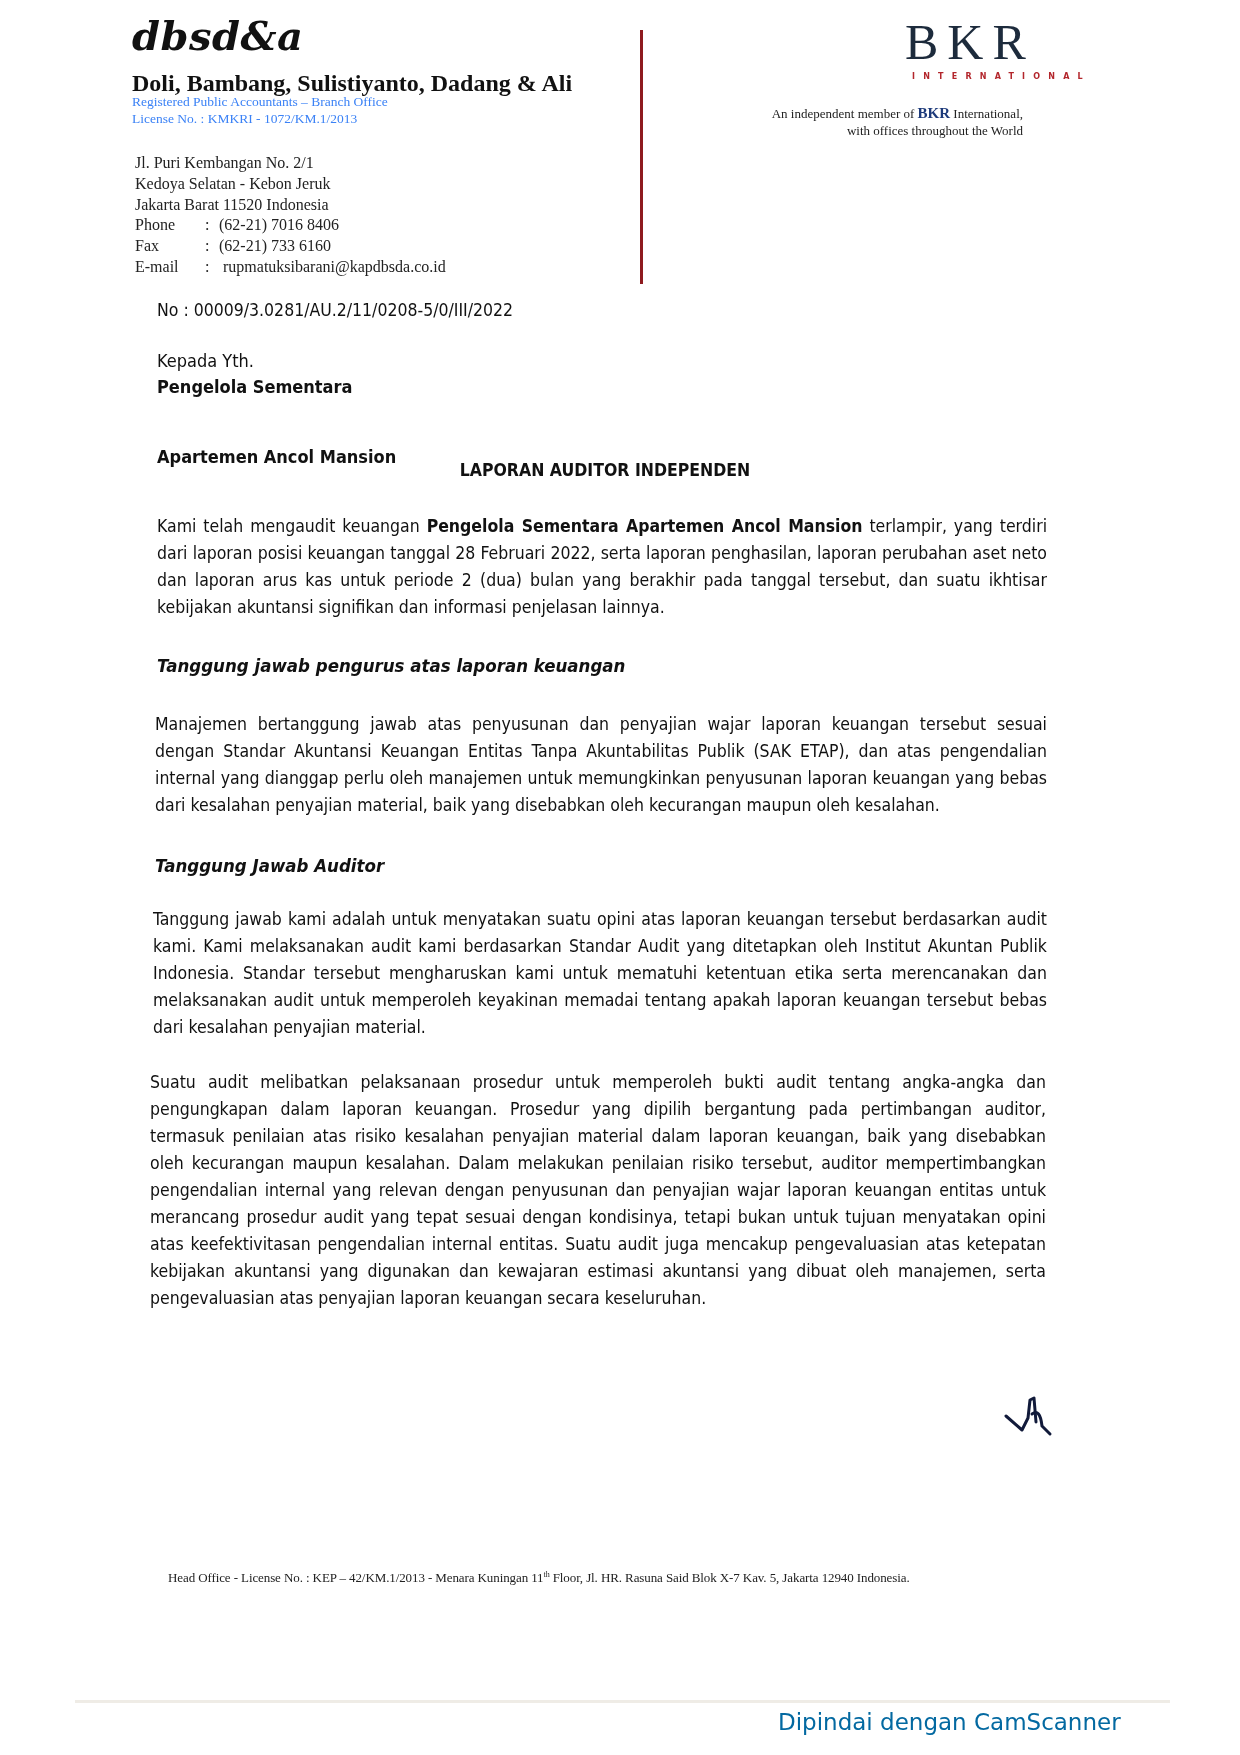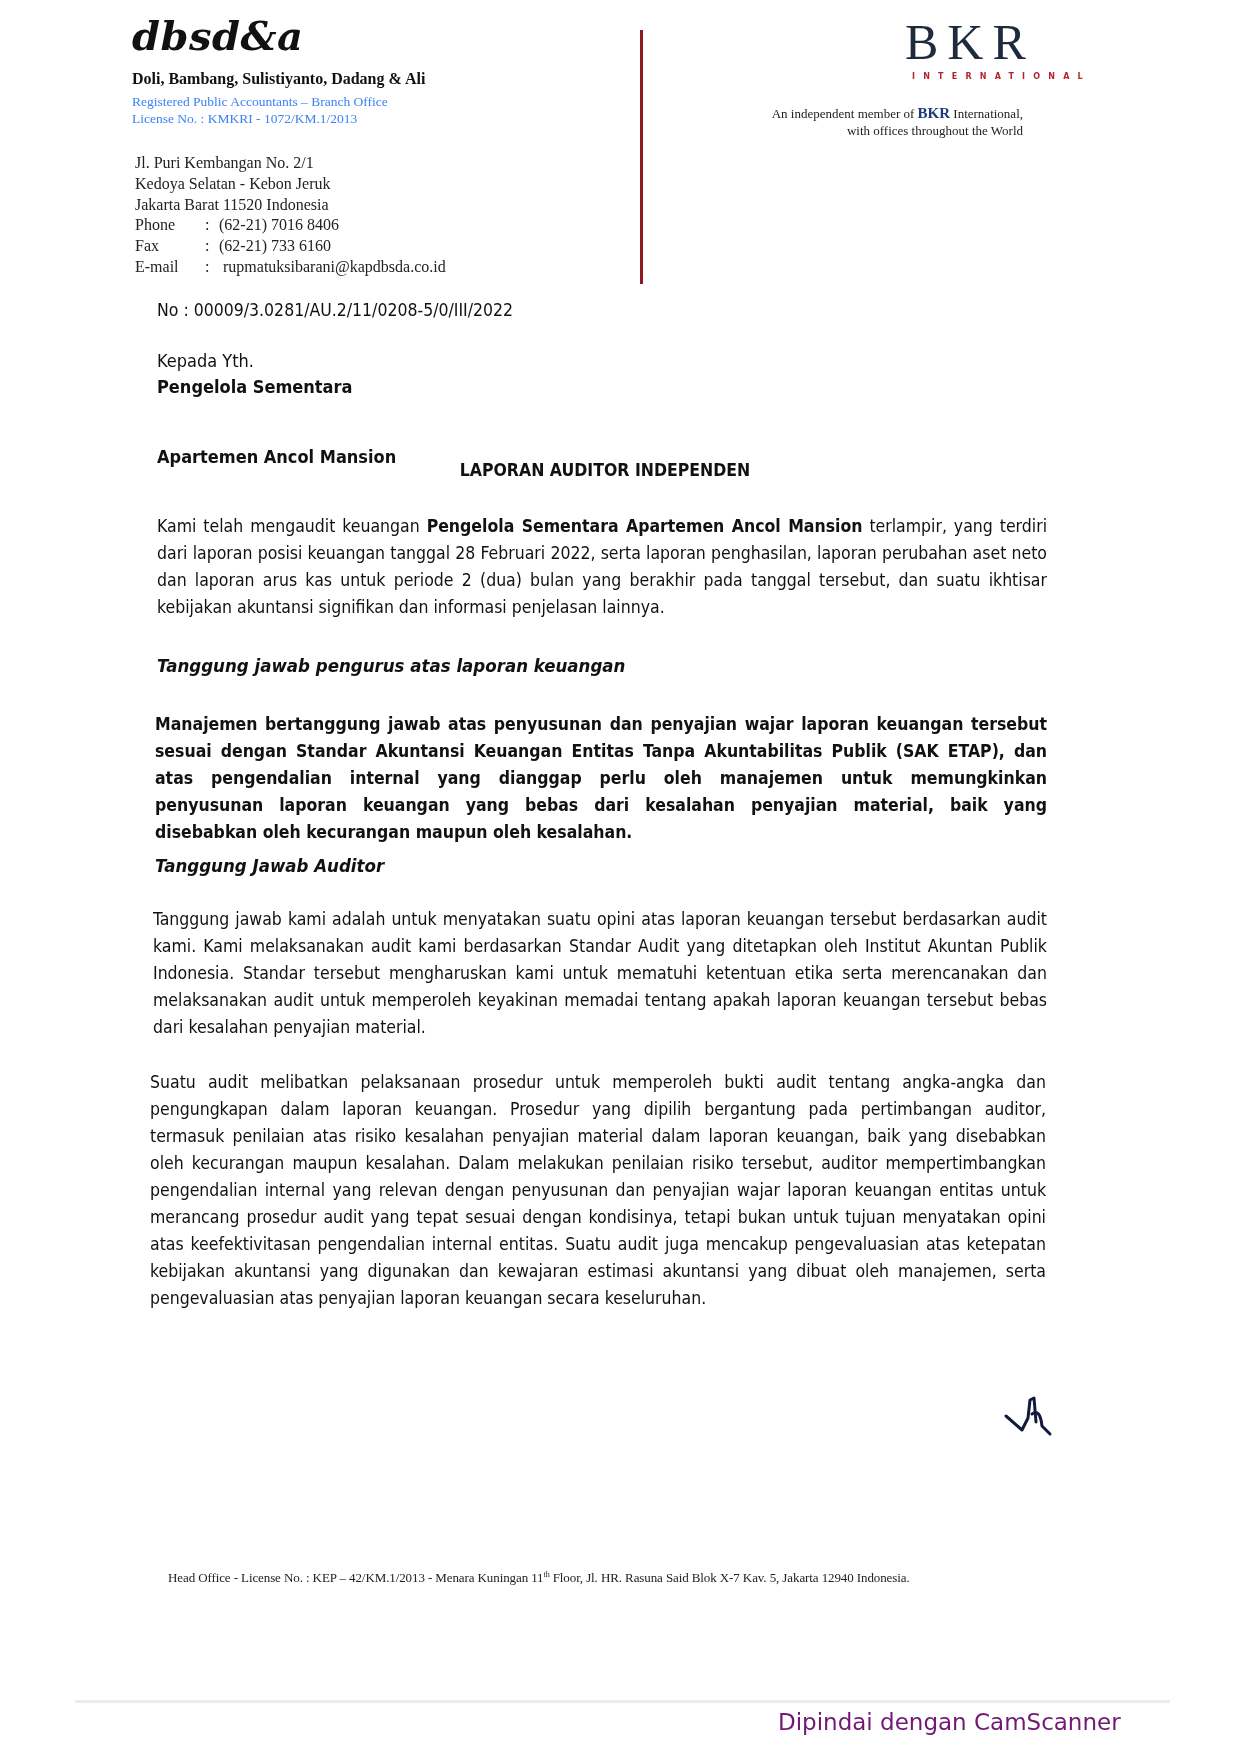--- a/index.html
+++ b/index.html
@@ -5,21 +5,21 @@
   html, body { margin: 0; padding: 0; }
   body {
     width: 1240px; height: 1755px; background: #ffffff; position: relative; overflow: hidden;
     color: #111; font-family: "DejaVu Sans Condensed", "DejaVu Sans", sans-serif;
   }
   .page { position: absolute; left: 0; top: 0; width: 1170px; height: 1702px; background: #fff; }
   .page-bottom-edge { position: absolute; left: 75px; top: 1700px; width: 1095px; height: 3px; background: #efece6; }
 
   
   .logo { position: absolute; left: 132px; top: 12px; font-family: "DejaVu Serif", serif; font-style: italic; font-weight: bold; font-size: 40px; letter-spacing: 0.5px; color: #111; }
-  .firm-name { position: absolute; left: 132px; top: 70px; font-family: "Liberation Serif", serif; font-weight: bold; font-size: 16px; color: #111; }
+  .firm-name { position: absolute; left: 132px; top: 70px; font-family: "Liberation Serif", serif; font-weight: bold; font-size: 24px; color: #111; }
   .firm-sub { position: absolute; left: 132px; font-family: "Liberation Serif", serif; font-size: 13.5px; color: #3b82f6; }
   .firm-sub.l1 { top: 94px; }
   .firm-sub.l2 { top: 111px; }
 
   .addr { position: absolute; left: 135px; font-family: "Liberation Serif", serif; font-size: 16px; color: #222; line-height: 18px; text-align: right; }
   .addr.a1 { top: 154px; } .addr.a2 { top: 175px; } .addr.a3 { top: 196px; }
   .contact-row { position: absolute; left: 135px; font-family: "Liberation Serif", serif; font-size: 16px; color: #222; }
   .contact-row .lbl { display: inline-block; width: 70px; }
   .contact-row .sep { display: inline-block; width: 14px; }
   .contact-row.c1 { top: 216px; } .contact-row.c2 { top: 237px; } .contact-row.c3 { top: 258px; }
@@ -41,32 +41,32 @@
   .recipient.r0 { top: 350px; }
   .recipient.r1 { top: 376px; font-weight: bold; }
   .recipient.r2 { top: 402px; font-weight: bold; margin-top: 44px; }
 
   .doc-title { position: absolute; left: 0; width: 1210px; top: 460px; text-align: center; font-weight: bold; font-size: 17.5px; }
 
   .para { position: absolute; left: 150px; width: 897px; font-size: 17.5px; line-height: 27px; text-align: justify; text-align-last: left; }
   .para b { font-weight: bold; }
   .p1 { top: 513px; left: 157px; width: 890px; }
   .h1 { position: absolute; left: 157px; top: 655px; font-weight: bold; font-style: italic; font-size: 18.5px; }
-  .p2 { top: 711px; left: 155px; width: 892px; font-weight: bold; }
+  .p2 { top: 711px; left: 155px; width: 892px; }
   .h2 { position: absolute; left: 155px; top: 855px; font-weight: bold; font-style: italic; font-size: 18.5px; }
   .p3 { top: 906px; left: 153px; width: 894px; }
   .p4 { top: 1069px; left: 150px; width: 896px; }
   .p5 { top: 1362px; left: 148px; width: 898px; }
 
   .signature { position: absolute; left: 1002px; top: 1392px; width: 60px; height: 46px; }
 
   .footer { position: absolute; left: 168px; top: 1570px; font-family: "Liberation Serif", serif; font-size: 13px; color: #222; letter-spacing: -0.1px; }
   .footer sup { font-size: 8px; }
 
-  .camscanner { position: absolute; left: 778px; top: 1709px; font-family: "DejaVu Sans", sans-serif; font-size: 23px; color: #701a75; }
+  .camscanner { position: absolute; left: 778px; top: 1709px; font-family: "DejaVu Sans", sans-serif; font-size: 23px; color: #0369a1; }
 </style>
 </head>
 <body>
 
 <div class="page">
 
   <div class="logo">dbsd&amp;a</div>
   <div class="firm-name">Doli, Bambang, Sulistiyanto, Dadang &amp; Ali</div>
   <div class="firm-sub l1">Registered Public Accountants – Branch Office</div>
   <div class="firm-sub l2">License No. : KMKRI - 1072/KM.1/2013</div>

